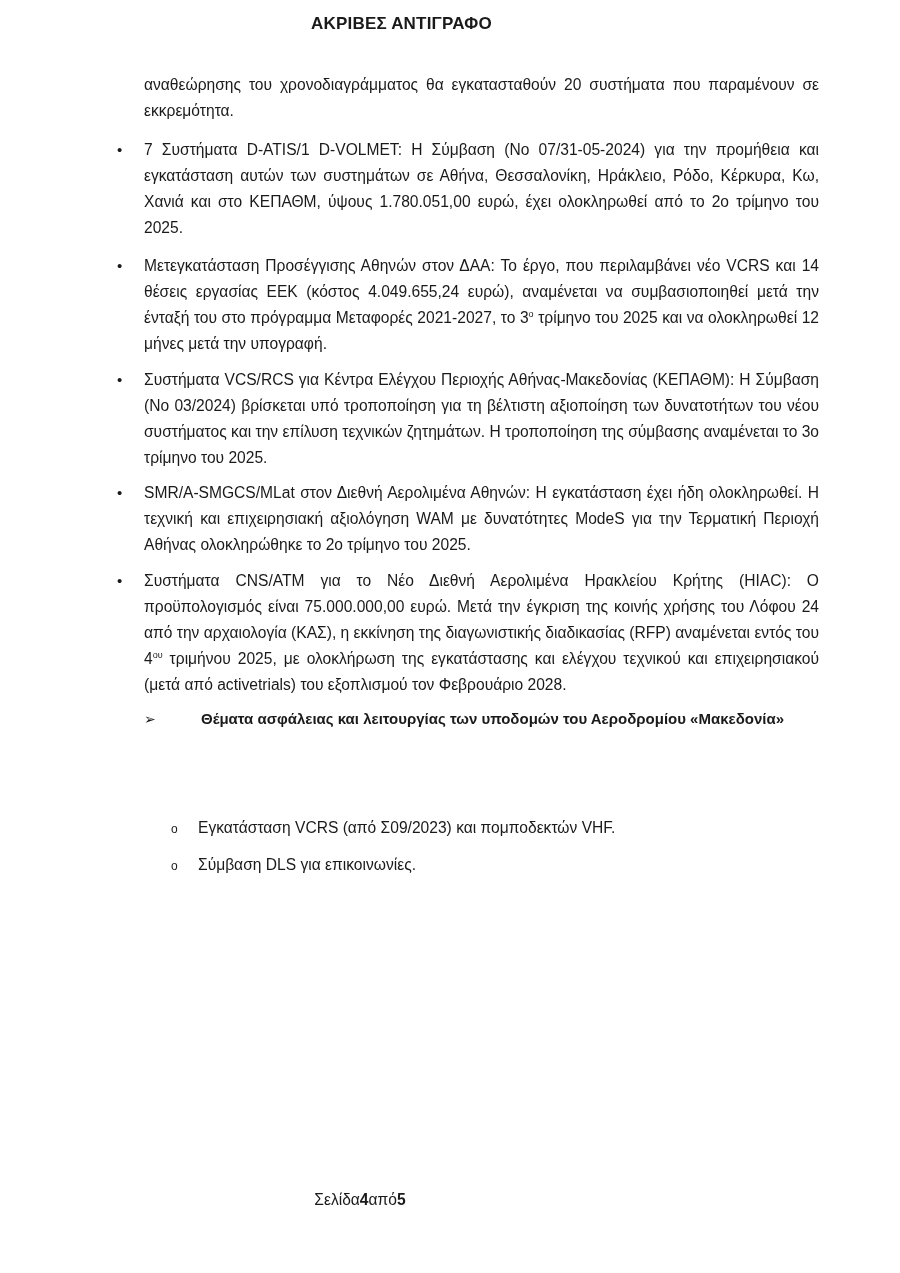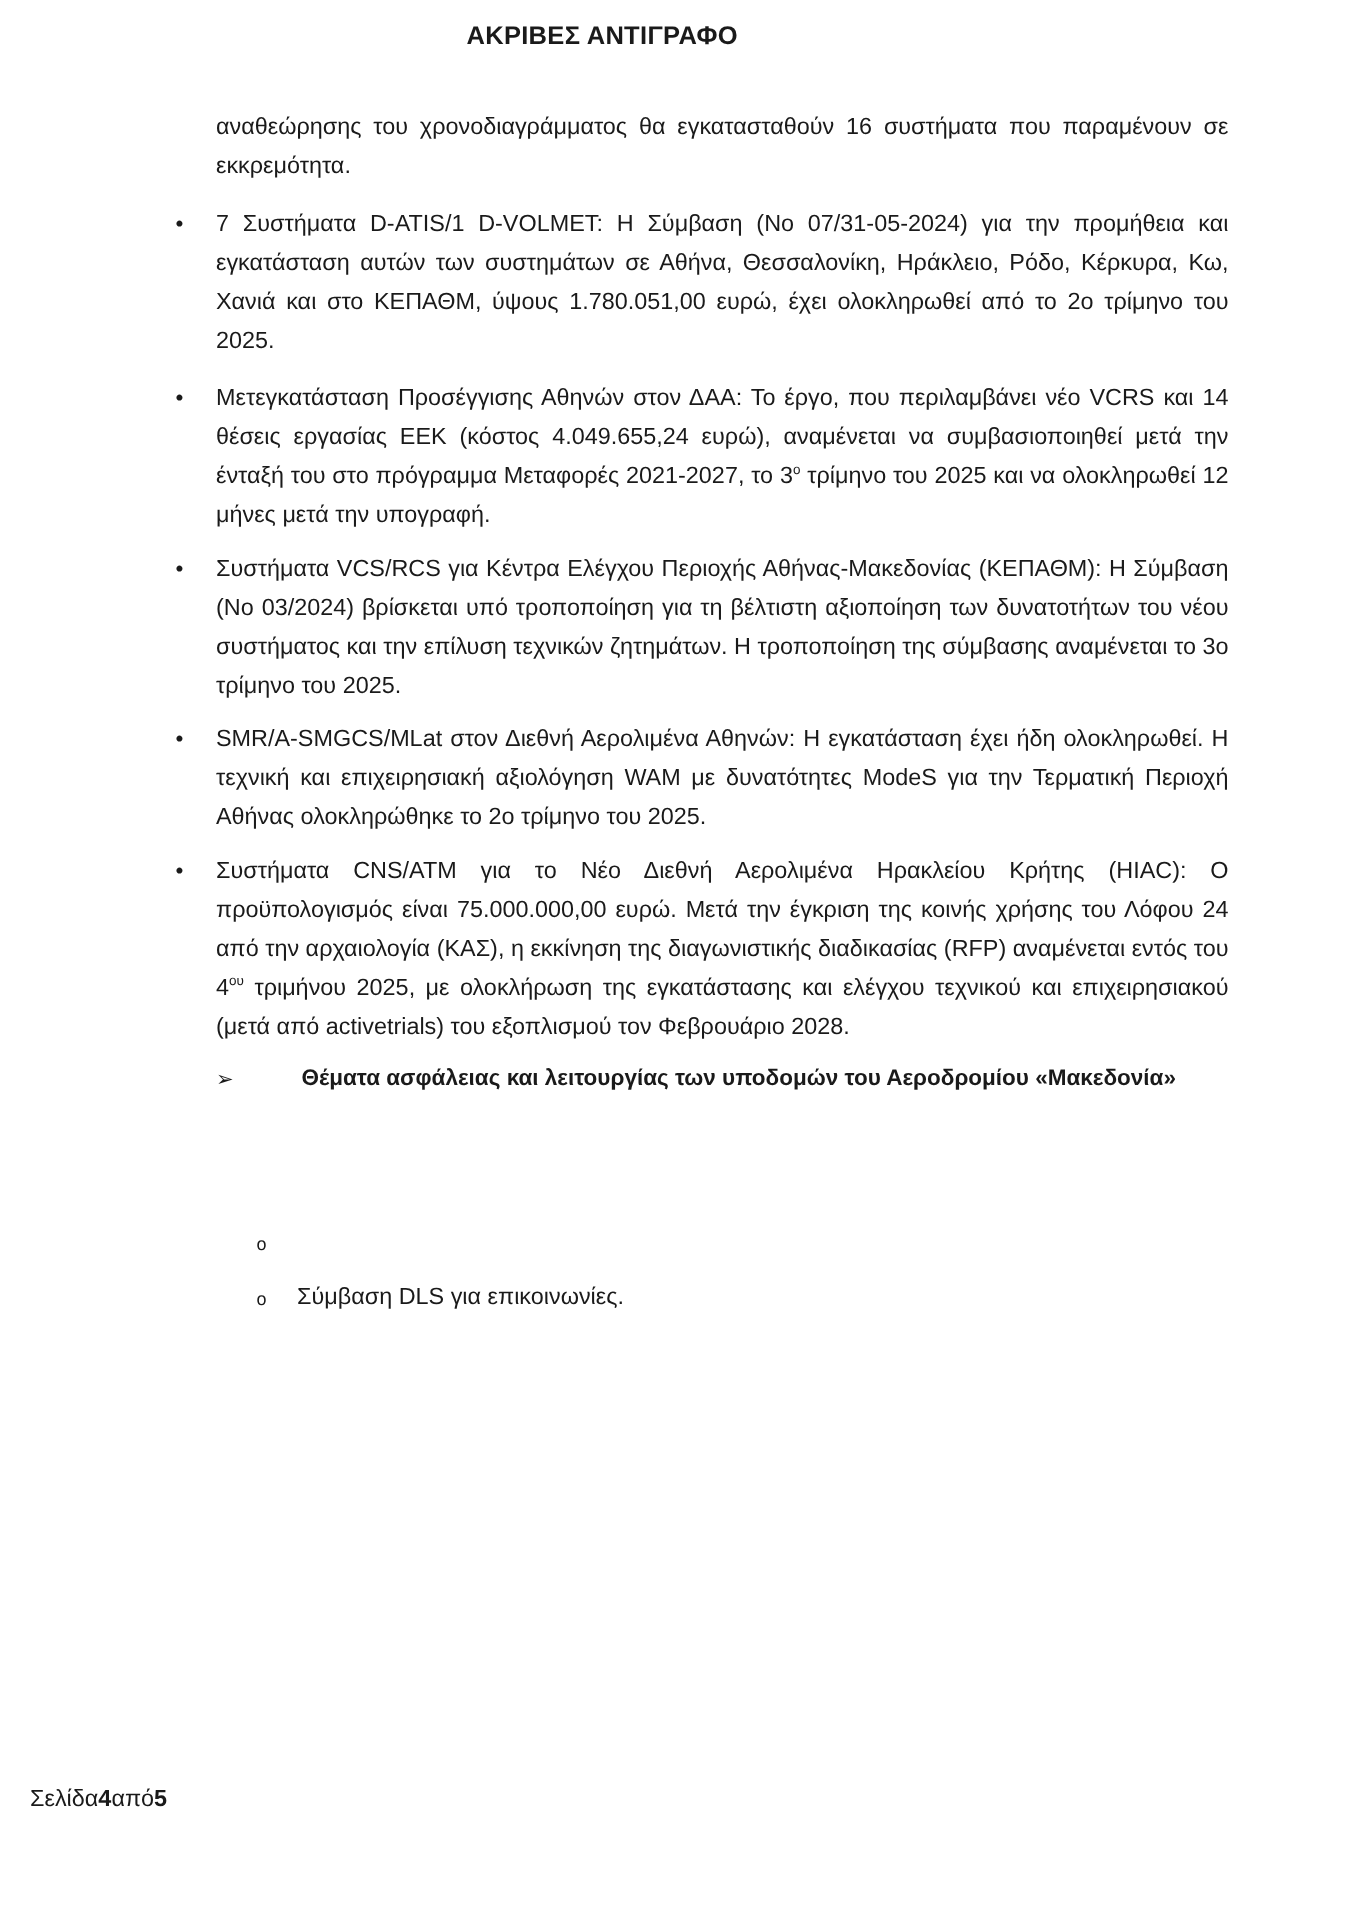--- a/index.html
+++ b/index.html
@@ -12,31 +12,31 @@
   .cont { left: 144px; top: 72px; width: 675px; }
   .bullet-item { position: absolute; left: 144px; width: 675px; }
   .bullet-mark { position: absolute; left: -27px; top: 0; font-size: 15px; }
   .arrow-heading { position: absolute; left: 144px; top: 707px; width: 675px; font-weight: bold; font-size: 15px; line-height: 24px; }
   .arrow-mark { position: absolute; left: 0; top: 0; font-weight: normal; font-size: 14px; }
   .arrow-text { position: absolute; left: 57px; top: 0; white-space: nowrap; }
   .para { position: absolute; left: 117px; width: 702px; }
   .sub-item { position: absolute; left: 198px; width: 620px; }
   .sub-mark { position: absolute; left: -27px; top: 1px; font-size: 12px; }
   sup { font-size: 9px; line-height: 0; vertical-align: super; }
-  .footer { position: absolute; left: 0; width: 720px; top: 1191px; text-align: left; font-size: 15.6px; padding-left: 20px; }
+  .footer { position: absolute; left: 0; width: 720px; top: 1191px; text-align: center; font-size: 15.6px; }
   .footer b { font-weight: bold; }
 </style>
 </head>
 <body>
 
 <div class="page">
 
   <div class="header-title">ΑΚΡΙΒΕΣ ΑΝΤΙΓΡΑΦΟ</div>
 
-  <div class="block cont text">αναθεώρησης του χρονοδιαγράμματος θα εγκατασταθούν 16 συστήματα που παραμένουν σε εκκρεμότητα.</div>
+  <div class="block cont text">αναθεώρησης του χρονοδιαγράμματος θα εγκατασταθούν 20 συστήματα που παραμένουν σε εκκρεμότητα.</div>
 
   <div class="bullet-item text" style="top:137px;">
     <span class="bullet-mark">•</span>
     <span>7 Συστήματα D-ATIS/1 D-VOLMET: Η Σύμβαση (Νο 07/31-05-2024) για την προμήθεια και εγκατάσταση αυτών των συστημάτων σε Αθήνα, Θεσσαλονίκη, Ηράκλειο, Ρόδο, Κέρκυρα, Κω, Χανιά και στο ΚΕΠΑΘΜ, ύψους 1.780.051,00 ευρώ, έχει ολοκληρωθεί από το 2ο τρίμηνο του 2025.</span>
   </div>
 
   <div class="bullet-item text" style="top:253px;">
     <span class="bullet-mark">•</span>
     <span>Μετεγκατάσταση Προσέγγισης Αθηνών στον ΔΑΑ: Το έργο, που περιλαμβάνει νέο VCRS και 14 θέσεις εργασίας ΕΕΚ (κόστος 4.049.655,24 ευρώ), αναμένεται να συμβασιοποιηθεί μετά την ένταξή του στο πρόγραμμα Μεταφορές 2021-2027, το 3</span><sup>ο</sup><span>  τρίμηνο του 2025 και να ολοκληρωθεί 12 μήνες μετά την υπογραφή.</span>
   </div>
@@ -57,20 +57,21 @@
   </div>
 
   <div class="arrow-heading">
     <span class="arrow-mark">➢</span>
     <span class="arrow-text">Θέματα ασφάλειας και λειτουργίας των υποδομών του Αεροδρομίου «Μακεδονία»</span>
   </div>
 
 
   <div class="sub-item text" style="top:815px;">
     <span class="sub-mark">o</span>
+    <span>Εγκατάσταση VCRS (από Σ09/2023) και πομποδεκτών VHF.</span>
   </div>
 
   <div class="sub-item text" style="top:852px;">
     <span class="sub-mark">o</span>
     <span>Σύμβαση DLS για επικοινωνίες.</span>
   </div>
 
 
 
 

